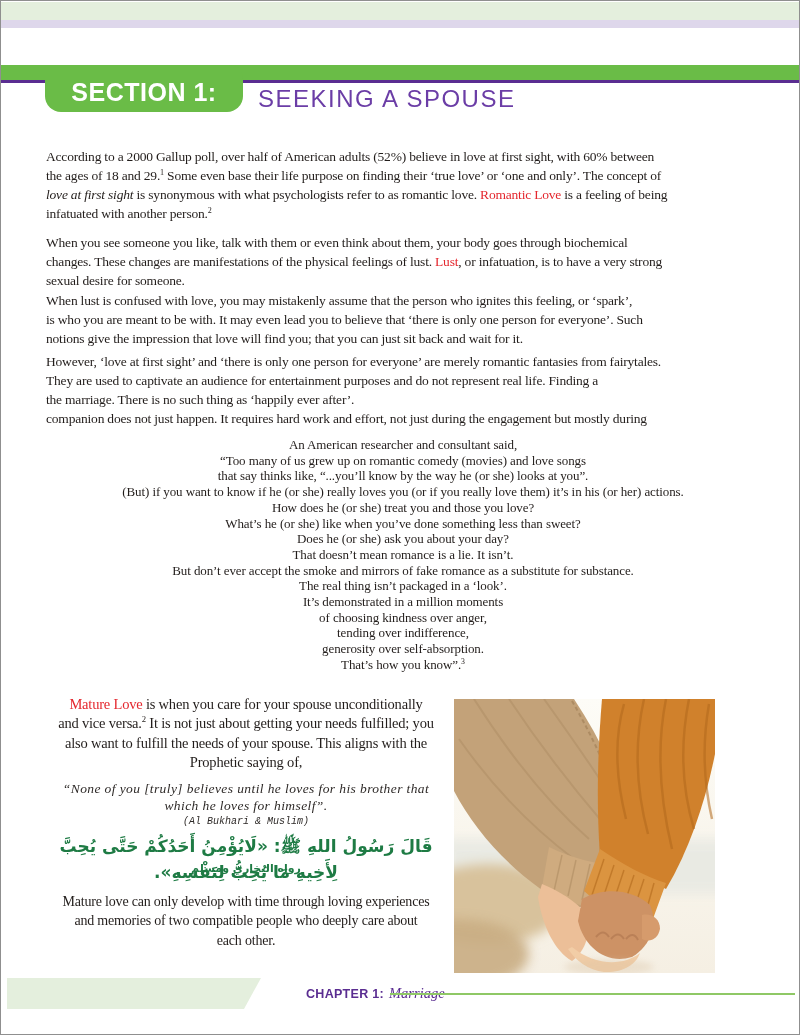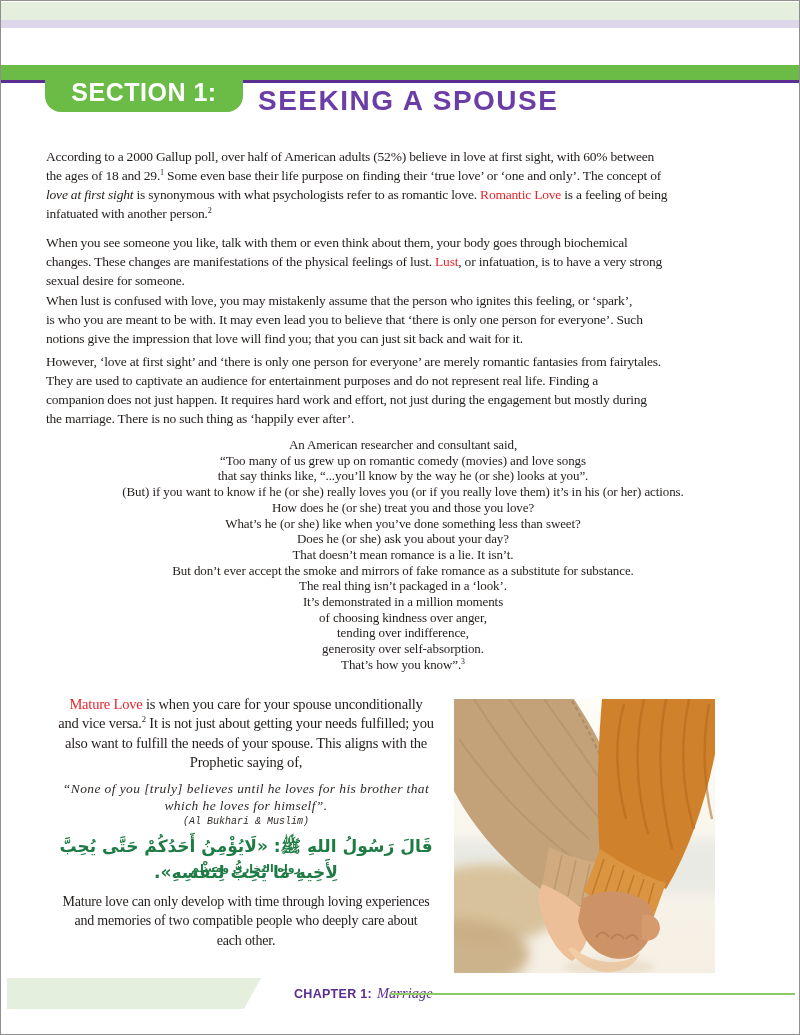--- a/index.html
+++ b/index.html
@@ -28,21 +28,21 @@
   .section-tab{
     position:absolute;left:44px;top:64px;width:198px;height:47px;background:var(--green);
     border-radius:0 14px 16px 16px;z-index:3;display:flex;align-items:center;justify-content:center;
     padding-top:8px;box-sizing:border-box;
   }
   .section-tab span{
     font-family:"Liberation Sans", sans-serif;font-weight:700;font-size:25px;color:#fff;letter-spacing:.5px;
   }
   .section-title{
     position:absolute;left:257px;top:84px;z-index:3;
-    font-family:"Liberation Sans", sans-serif;font-weight:700;font-size:28px;
+    font-family:"Liberation Sans", sans-serif;font-weight:400;font-size:24px;
     color:var(--purple-heading);letter-spacing:1.5px;
   }
   
   .block{position:absolute;left:45px;width:714px;}
   .line{white-space:nowrap;}
   .body-text{font-size:13.5px;line-height:19px;letter-spacing:-0.2px;}
   .p1{top:146px;} .p2{top:232px;} .p3{top:290px;} .p4{top:351px;}
   .quote-block{top:436px;font-size:13px;line-height:15.7px;text-align:center;letter-spacing:-0.1px;}
   .narrow{width:402px;left:44px;text-align:center;}
   .mature1{top:694px;font-size:14.5px;line-height:19.3px;letter-spacing:-0.2px;}
@@ -63,21 +63,21 @@
     clip-path:polygon(0 0,100% 0,calc(100% - 17px) 100%,0 100%);
   }
   .footer-page-number{
     position:absolute;left:140px;top:1033px;z-index:2;
     font-family:"Liberation Sans", sans-serif;font-weight:600;font-size:15px;color:var(--purple-dark);
   }
   .footer-chapter{
     position:absolute;left:293px;top:984px;display:flex;align-items:baseline;gap:5px;
   }
   .footer-chapter .label{
-    font-family:"Liberation Sans", sans-serif;font-weight:700;font-size:12.5px;color:var(--purple-dark);letter-spacing:.3px;
+    font-family:"Liberation Sans", sans-serif;font-weight:700;font-size:12.5px;color:var(--purple-dark);letter-spacing:.3px;margin-left:12px;
   }
   .footer-chapter .title{
     font-family:"Liberation Serif", serif;font-style:italic;font-size:14.5px;color:var(--purple-dark);
   }
   .footer-rule{position:absolute;left:389px;top:992px;width:405px;height:2px;background:var(--footer-line);}
 </style>
 </head>
 <body>
 
 <div class="page">
@@ -104,22 +104,22 @@
       <div class="line"><span>sexual desire for someone.</span></div>
     </div>
   <div class="block body-text p3">
       <div class="line"><span>When lust is confused with love, you may mistakenly assume that the person who ignites this feeling, or ‘spark’,</span></div>
       <div class="line"><span>is who you are meant to be with. It may even lead you to believe that ‘there is only one person for everyone’. Such</span></div>
       <div class="line"><span>notions give the impression that love will find you; that you can just sit back and wait for it.</span></div>
     </div>
   <div class="block body-text p4">
       <div class="line"><span>However, ‘love at first sight’ and ‘there is only one person for everyone’ are merely romantic fantasies from fairytales.</span></div>
       <div class="line"><span>They are used to captivate an audience for entertainment purposes and do not represent real life. Finding a</span></div>
+      <div class="line"><span>the marriage. There is no such thing as ‘happily ever after’.</span></div>
       <div class="line"><span>companion does not just happen. It requires hard work and effort, not just during the engagement but mostly during</span></div>
-      <div class="line"><span>the marriage. There is no such thing as ‘happily ever after’.</span></div>
     </div>
 
   <div class="block quote-block">
       <div class="line"><span>An American researcher and consultant said,</span></div>
       <div class="line"><span>“Too many of us grew up on romantic comedy (movies) and love songs</span></div>
       <div class="line"><span>that say thinks like, “...you’ll know by the way he (or she) looks at you”.</span></div>
       <div class="line"><span>(But) if you want to know if he (or she) really loves you (or if you really love them) it’s in his (or her) actions.</span></div>
       <div class="line"><span>How does he (or she) treat you and those you love?</span></div>
       <div class="line"><span>What’s he (or she) like when you’ve done something less than sweet?</span></div>
       <div class="line"><span>Does he (or she) ask you about your day?</span></div>

